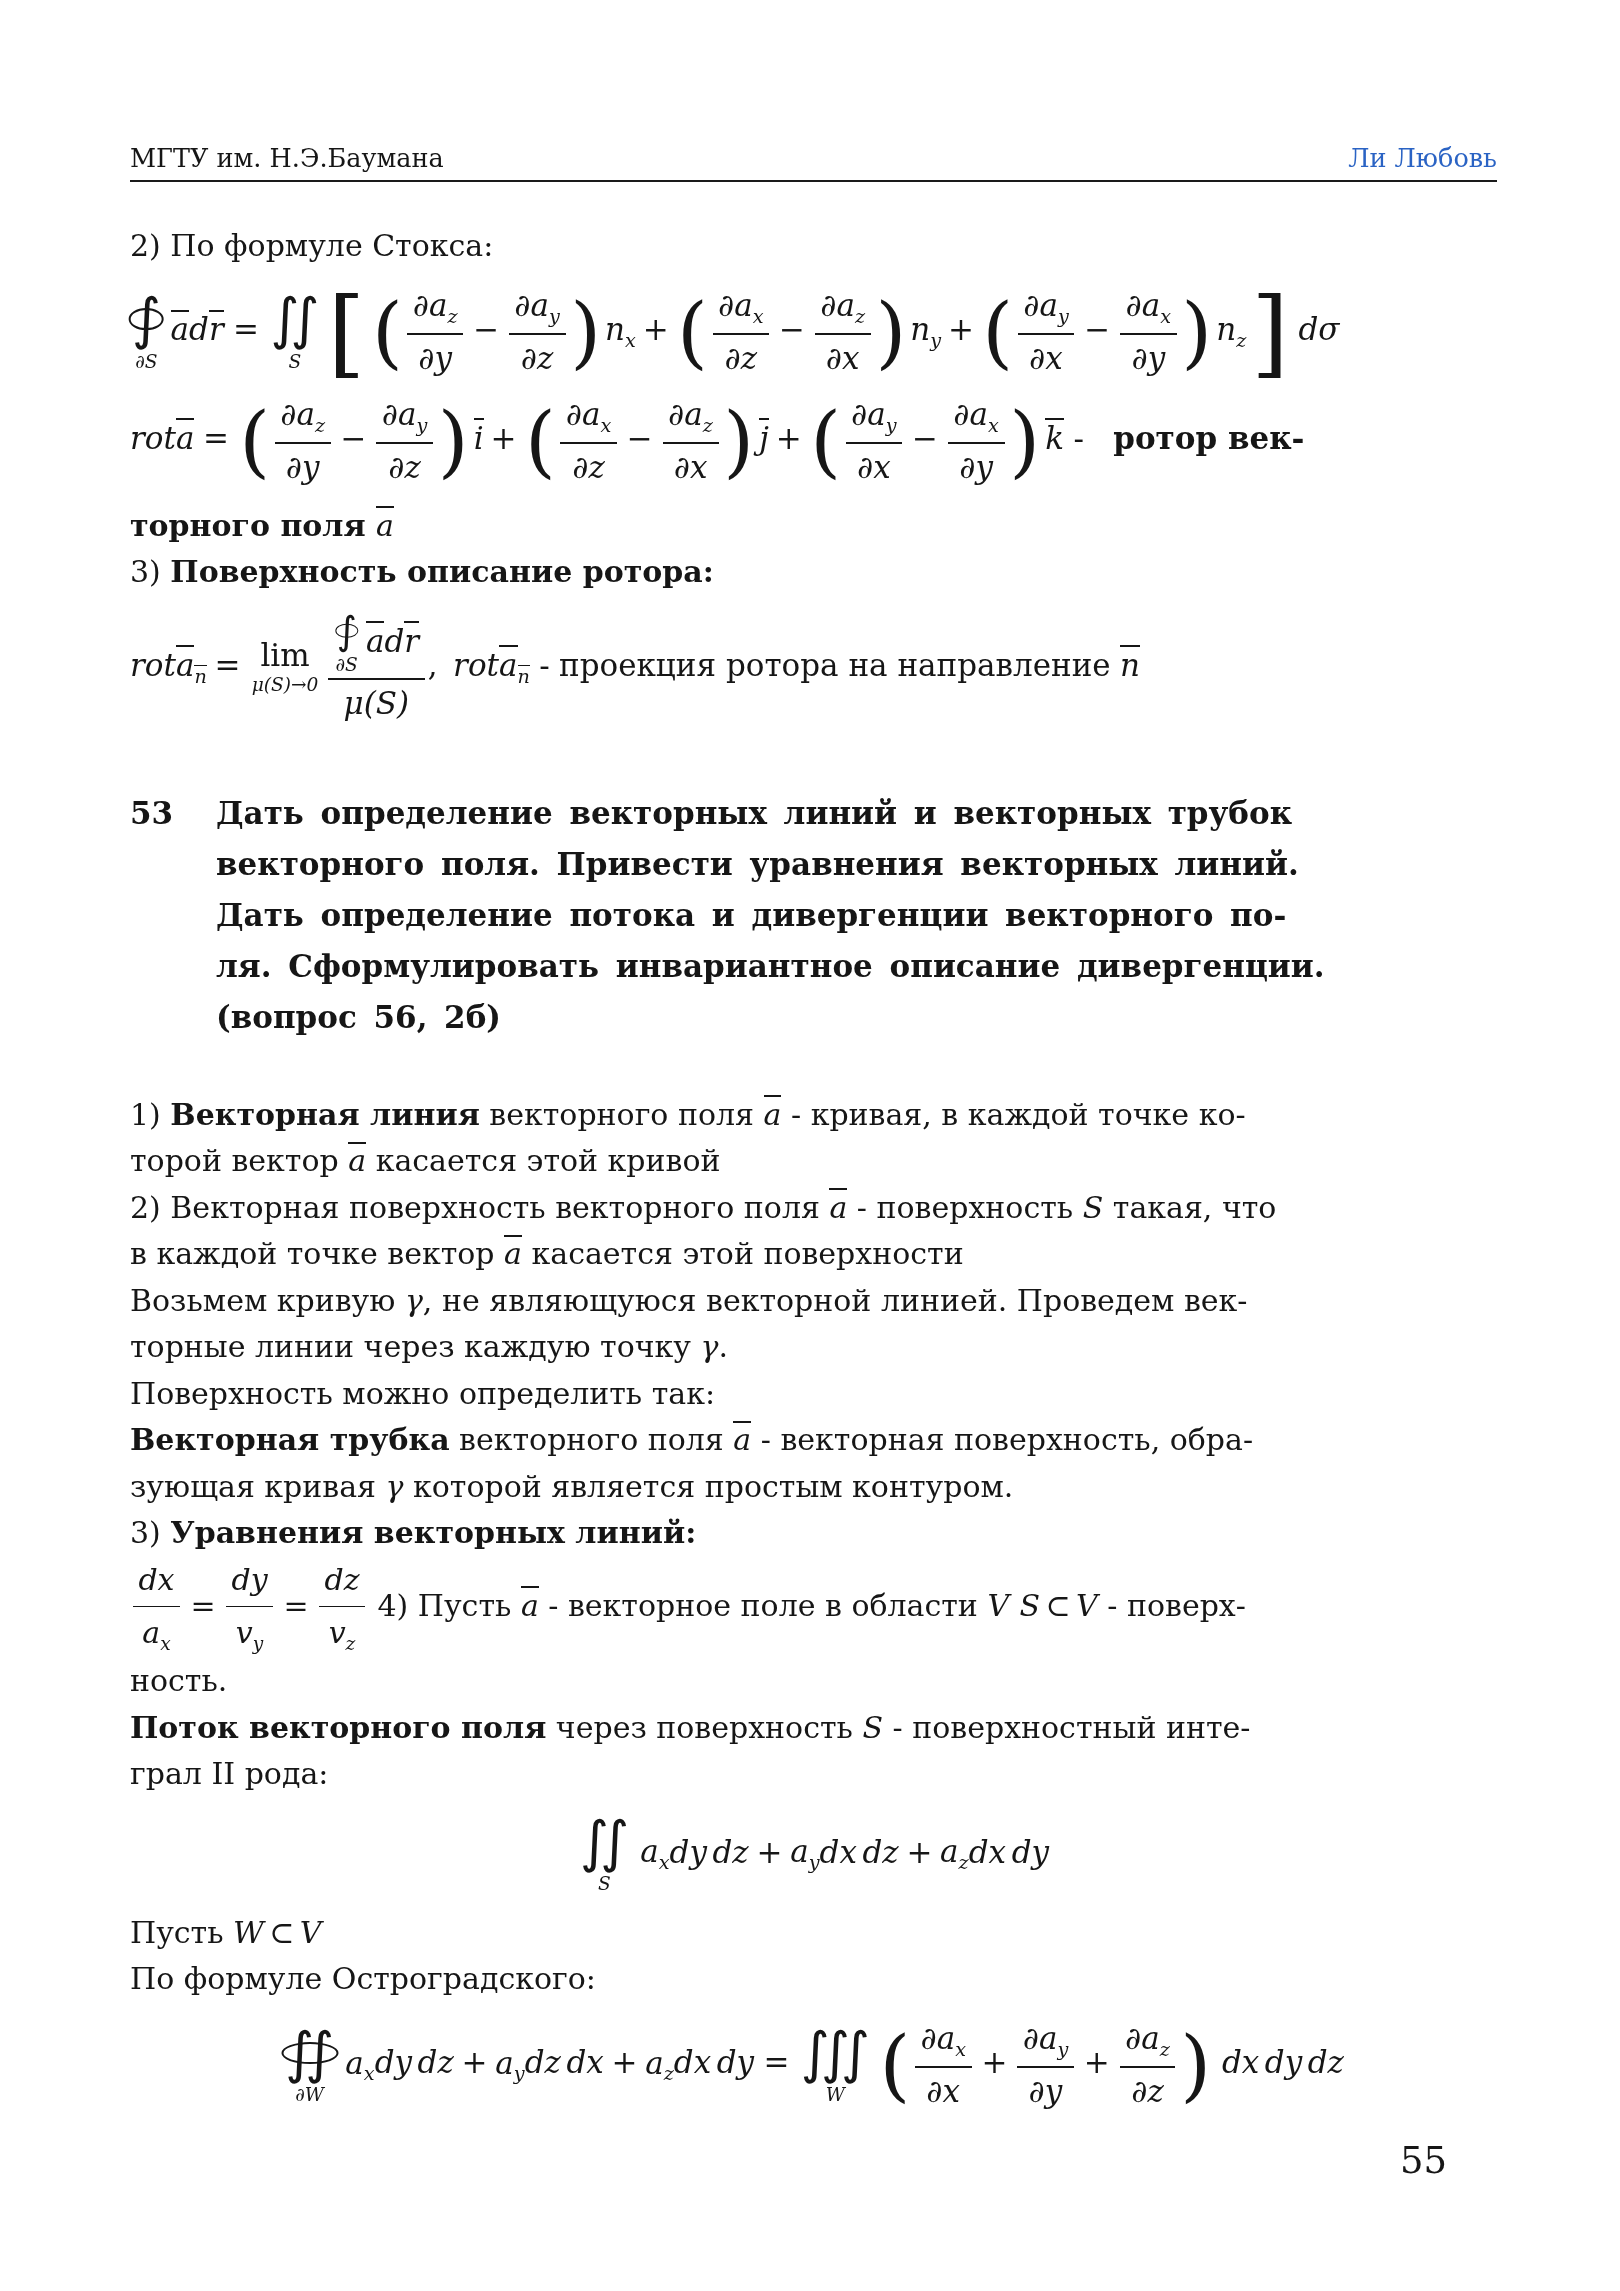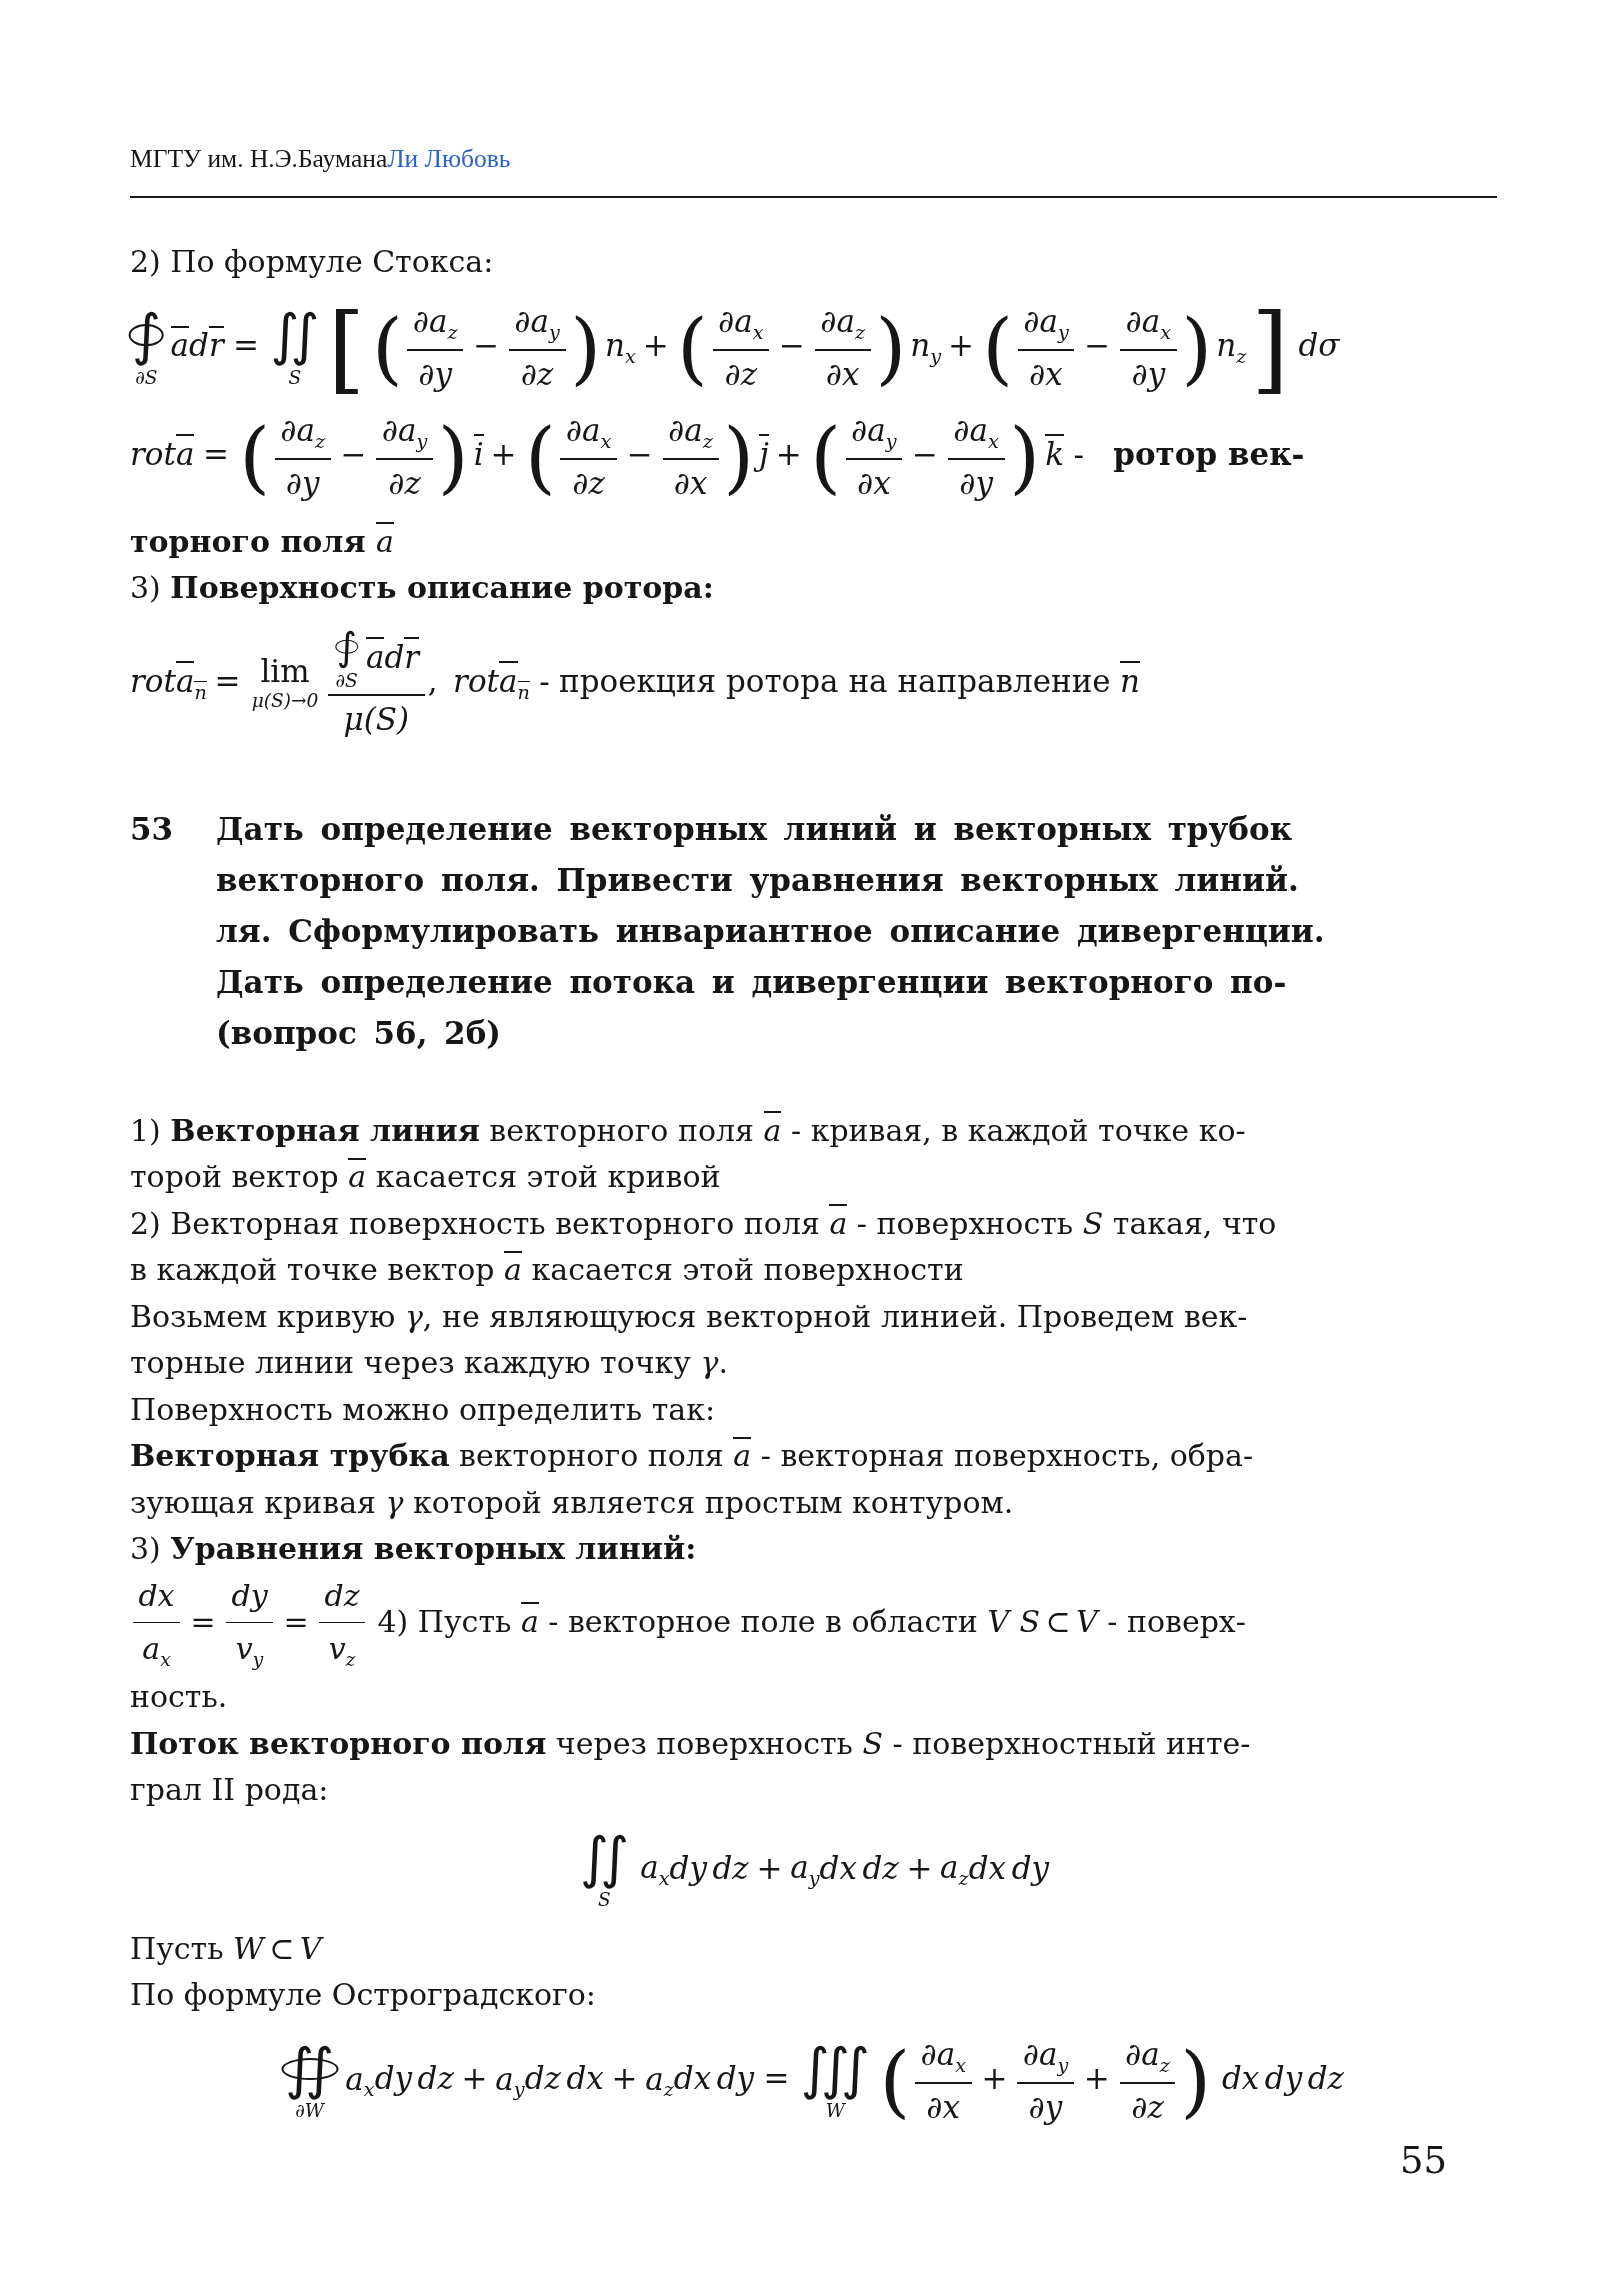--- a/index.html
+++ b/index.html
@@ -1,20 +1,20 @@
 <!DOCTYPE html>
 <html><head>
 <meta charset="utf-8">
 <style>
   html,body{margin:0;padding:0;background:#ffffff;}
   .page{position:relative;width:1620px;height:2292px;background:#fff;color:#161616;
         font-family:"DejaVu Serif","DejaVu Sans",serif;overflow:hidden;}
   .inner{padding:143px 123px 0 130px;}
-  .hdr{display:flex;align-items:flex-end;
-       font-size:25.5px;line-height:1.25;padding-bottom:21px;border-bottom:2px solid #1a1a1a;font-family:Liberation Serif, serif;}
+  .hdr{display:flex;justify-content:space-between;align-items:flex-end;
+       font-size:25.5px;line-height:1.25;padding-bottom:5px;border-bottom:2px solid #1a1a1a;}
   .hdr-right{color:#2a63c4;}
   .content{margin-top:41px;}
 
   
   .para{font-size:30px;line-height:1.55;}
   .line{white-space:normal;}
   .tr{font-style:normal;}
   .tb{font-weight:bold;}
   .tm{display:inline;}
 
@@ -128,22 +128,22 @@
                     <span class="ub"><span class="mrow"><span class="mi">∂S</span></span></span>
                   </span><span class="msp" style="width: 0.2em;"></span><span class="mov"><span class="mi">a</span></span><span class="mi">d</span><span class="mov"><span class="mi">r</span></span></span></span>
               <span class="fd"><span class="mrow"><span class="mi">μ(S)</span></span></span>
             </span><span class="mr">,</span><span class="msp" style="width: 0.5em;"></span><span class="mi">rot</span><span class="mov"><span class="mi">a</span></span><span class="msub"><span class="mov"><span class="mi">n</span></span></span><span class="msp" style="width: 0.3em;"></span><span class="mr">-</span><span class="msp" style="width: 0.3em;"></span><span class="mr">проекция ротора на направление</span><span class="msp" style="width: 0.3em;"></span><span class="mov"><span class="mi">n</span></span></span>
         </div>
         <div class="h53">
           <div class="hnum">53</div>
           <div class="hlines">
             <div class="hline">Дать определение векторных линий и векторных трубок</div>
             <div class="hline">векторного поля. Привести уравнения векторных линий.</div>
+            <div class="hline">Дать определение потока и дивергенции векторного по-</div>
             <div class="hline">ля. Сформулировать инвариантное описание дивергенции.</div>
-            <div class="hline">Дать определение потока и дивергенции векторного по-</div>
             <div class="hline">(вопрос 56, 2б)</div>
           </div>
         </div>
         <div class="para">
           <div class="line"><span class="tr">1) </span><span class="tb">Векторная линия</span><span class="tr"> векторного поля </span><span class="tm"><span class="mov"><span class="mi">a</span></span></span><span class="tr"> - кривая, в каждой точке ко-</span></div>
           <div class="line"><span class="tr">торой вектор </span><span class="tm"><span class="mov"><span class="mi">a</span></span></span><span class="tr"> касается этой кривой</span></div>
         </div>
         <div class="para">
           <div class="line"><span class="tr">2) Векторная поверхность векторного поля </span><span class="tm"><span class="mov"><span class="mi">a</span></span></span><span class="tr"> - поверхность </span><span class="tm"><span class="mi">S</span></span><span class="tr"> такая, что</span></div>
           <div class="line"><span class="tr">в каждой точке вектор </span><span class="tm"><span class="mov"><span class="mi">a</span></span></span><span class="tr"> касается этой поверхности</span></div>

